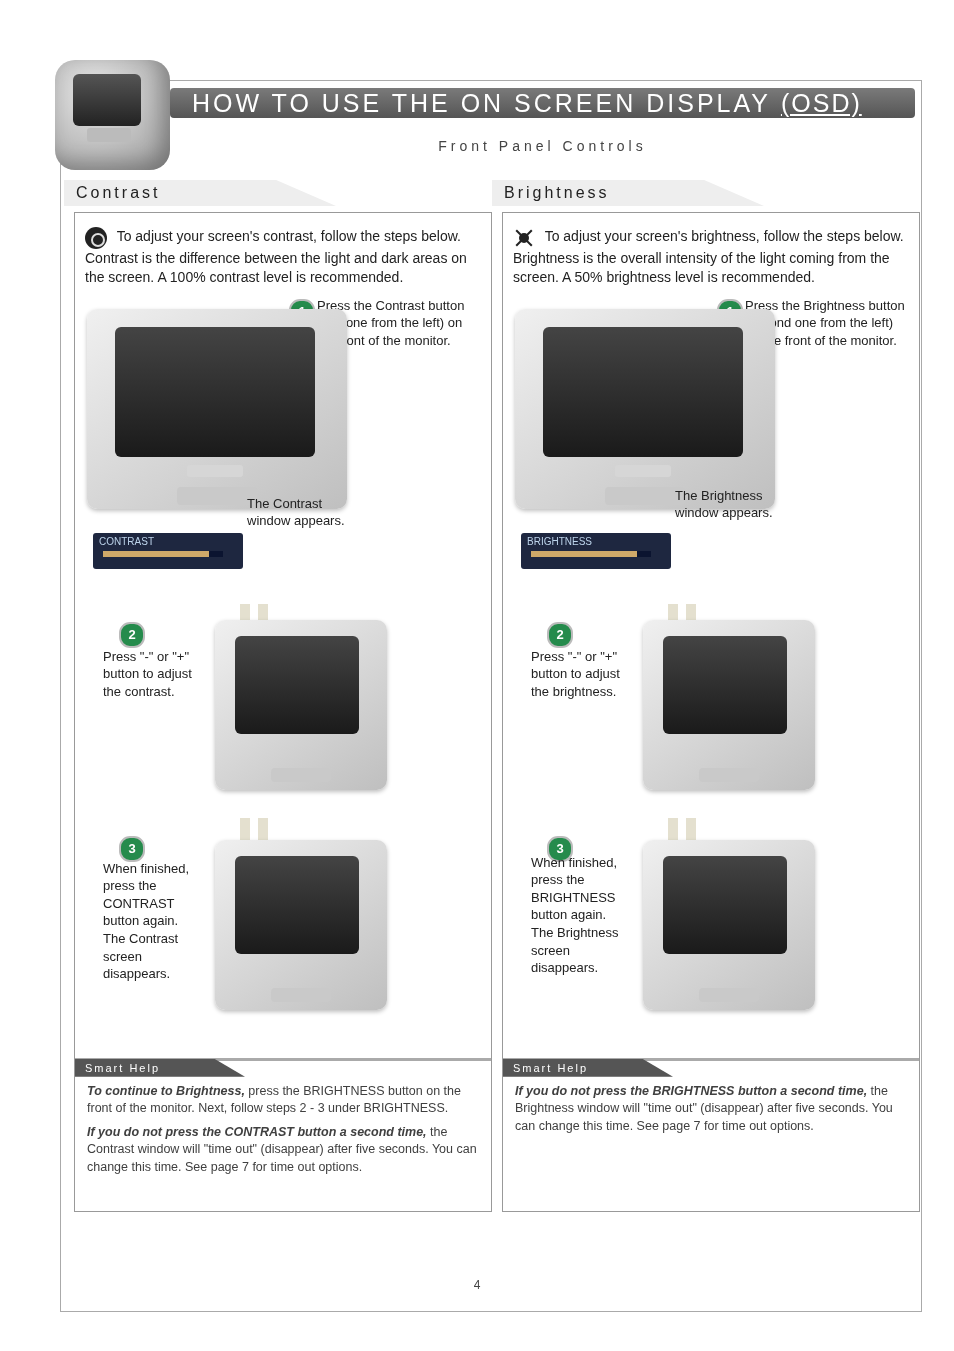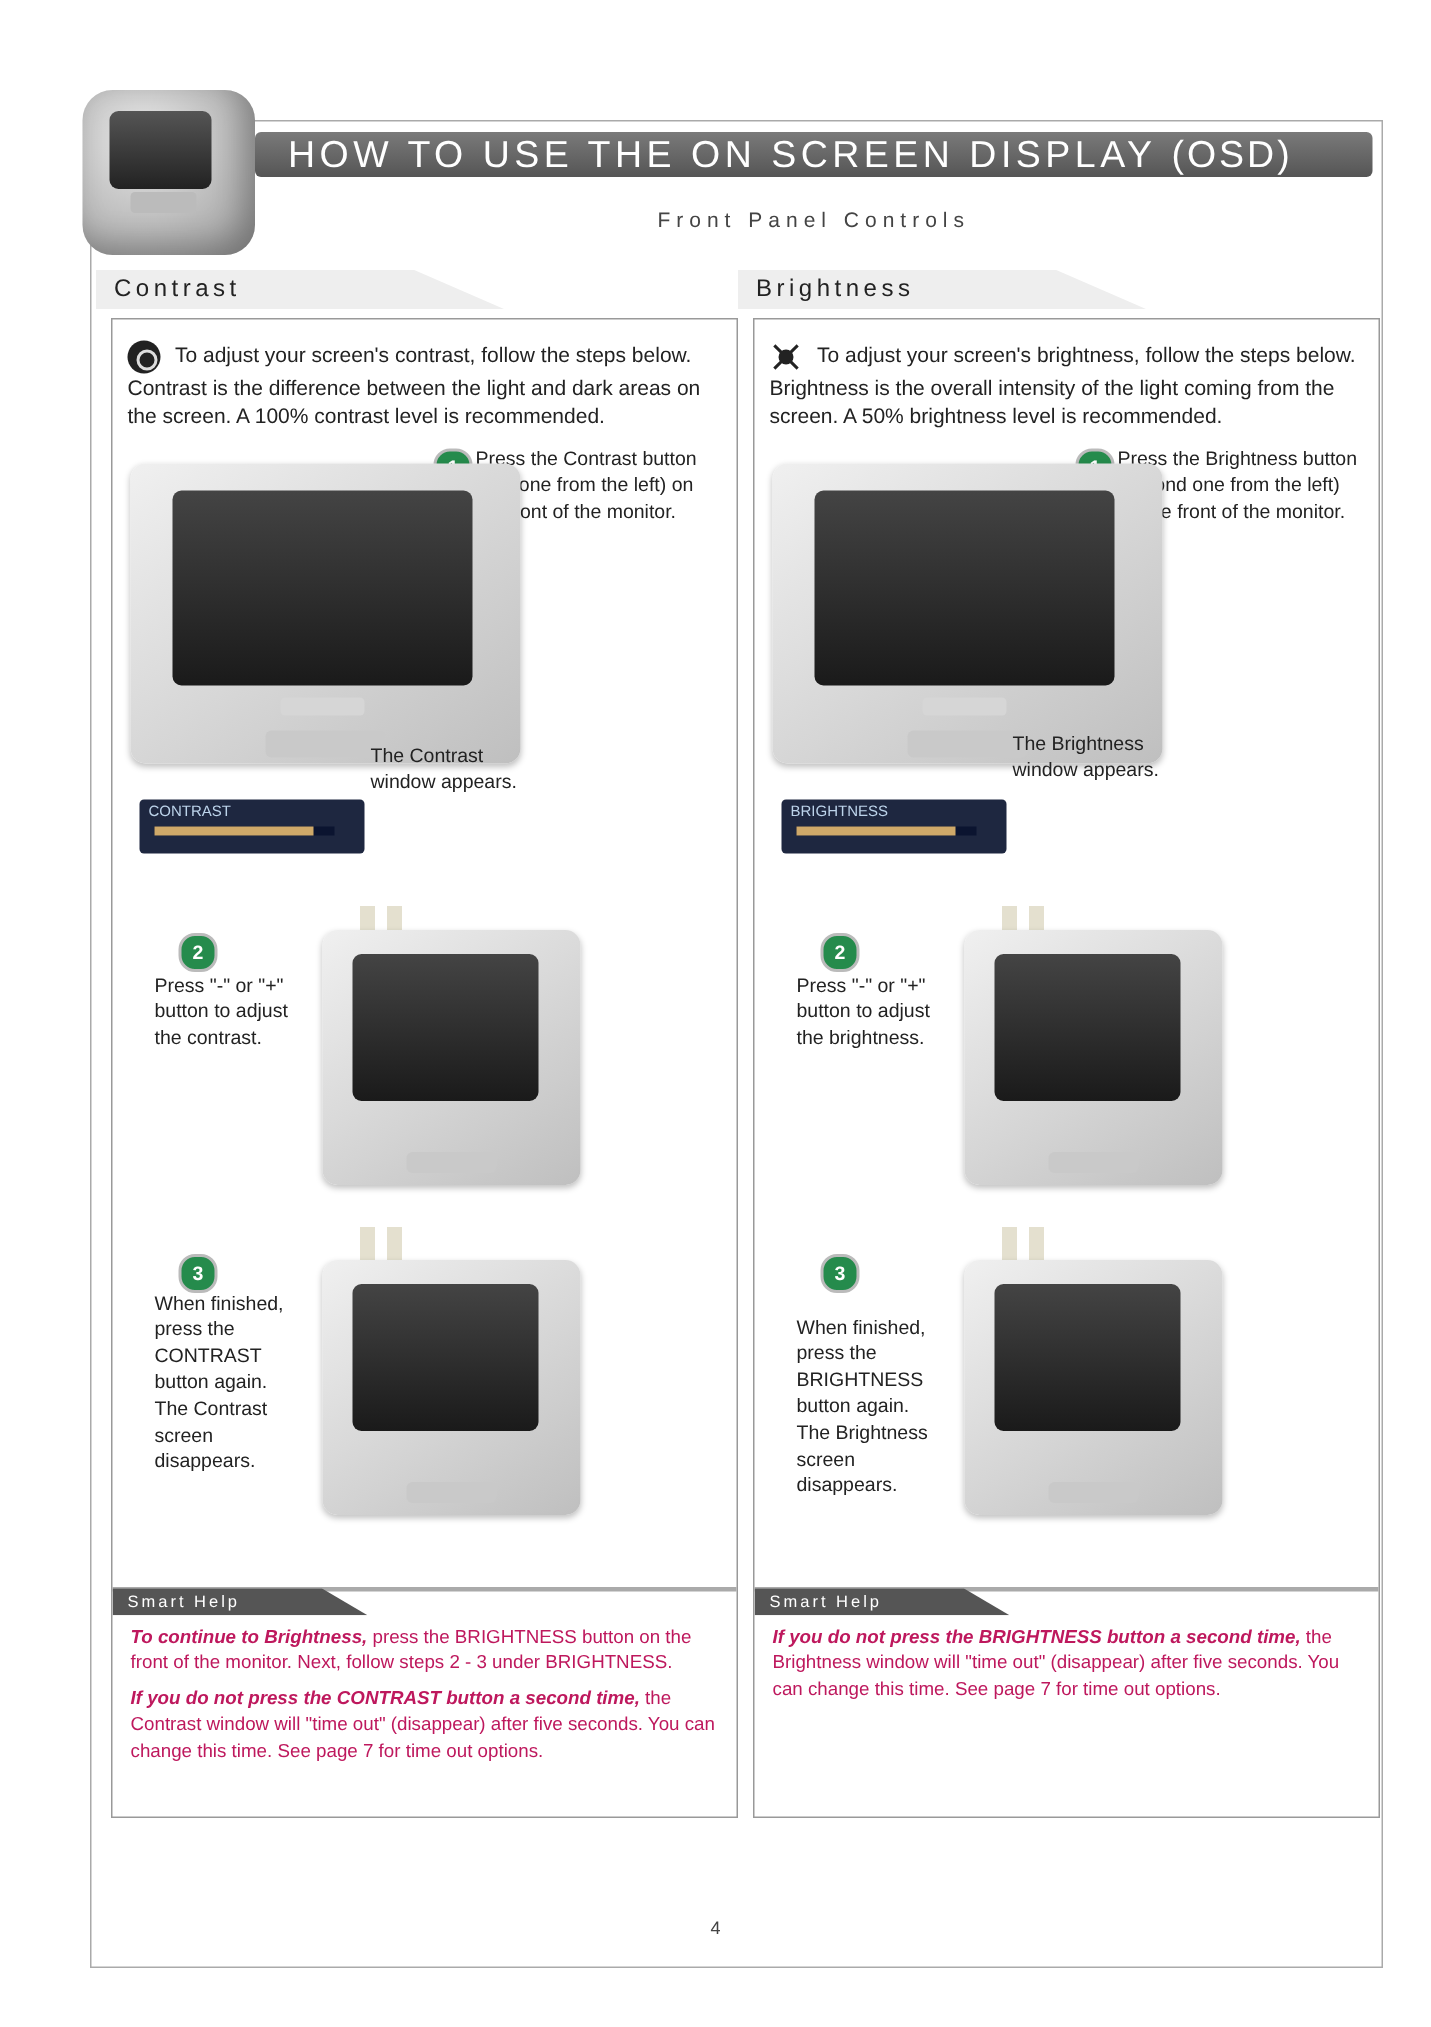--- a/index.html
+++ b/index.html
@@ -3,21 +3,21 @@
 <meta charset="utf-8">
 <style>
   html,body{margin:0;padding:0;background:#fff;font-family:Arial,Helvetica,sans-serif;color:#222;}
   .page{width:954px;height:1351px;position:relative;margin:0 auto;background:#fff;overflow:hidden;}
   .outer-frame{position:absolute;left:60px;top:80px;width:860px;height:1230px;border:1px solid #aaa;}
   
   .title-bar{position:absolute;left:170px;top:88px;width:745px;height:30px;
     background:linear-gradient(#7a7a7a,#555);color:#fff;border-radius:4px;
     display:flex;align-items:center;padding-left:22px;box-sizing:border-box;
     font-family:"Arial Black",Arial,sans-serif;letter-spacing:3px;font-size:25px;text-transform:uppercase;}
-  .title-bar .osd{letter-spacing:2px;}
+  .title-bar .osd{letter-spacing:2px;text-decoration:underline;}
   .subtitle{position:absolute;left:170px;top:138px;width:745px;text-align:center;
     font-family:"Arial Black",Arial,sans-serif;letter-spacing:4px;font-size:14px;color:#444;}
   
   .corner-icon{position:absolute;left:55px;top:60px;width:115px;height:110px;
     background:radial-gradient(ellipse at 35% 30%,#e6e6e6,#999);border-radius:20px;
     box-shadow:inset -8px -8px 20px rgba(0,0,0,.25);}
   .corner-icon:before{content:"";position:absolute;left:18px;top:14px;width:68px;height:52px;
     background:linear-gradient(#555,#222);border-radius:6px;}
   .corner-icon:after{content:"";position:absolute;left:32px;top:68px;width:44px;height:14px;
     background:#bbb;border-radius:3px;}
@@ -62,21 +62,21 @@
   .mon-med .base{left:56px;top:148px;width:60px;height:14px;}
   .mon-big .knob{position:absolute;left:100px;top:156px;width:56px;height:12px;background:#d6d6d6;border-radius:3px;}
   .osd-strip{position:absolute;left:0;top:0;width:150px;height:36px;background:#1e2740;border-radius:3px;
     color:#bcd3ea;font:10px/1 Arial;padding:4px 6px;box-sizing:border-box;}
   .osd-strip .bar{position:absolute;left:10px;top:18px;width:120px;height:6px;background:#0b1430;}
   .osd-strip .fill{position:absolute;left:10px;top:18px;height:6px;background:#cfa969;}
   .divider{border-top:3px solid #aaa;margin:14px -10px 0 -10px;}
   .smart-help-tab{height:18px;width:160px;margin:-2px 0 6px -10px;background:#555;color:#fff;
     font:11px/18px "Arial Black",Arial;letter-spacing:2px;padding-left:10px;
     clip-path:polygon(0 0,82% 0,100% 100%,0 100%);}
-  .help-text{font:12.5px/1.4 Arial;color:#be185d;margin:6px 2px;}
+  .help-text{font:12.5px/1.4 Arial;color:#404040;margin:6px 2px;}
   .help-text .bi{font-weight:bold;font-style:italic;}
   .pagenum{position:absolute;left:0;top:1278px;width:954px;text-align:center;font:12px Arial;color:#444;}
   .accent-bars{position:absolute;width:28px;height:12px;display:flex;justify-content:space-between;}
   .accent-bars span{width:10px;height:22px;background:#e4e0cf;}
 </style>
 </head>
 <body>
 <div class="page">
 
 <div class="outer-frame"></div>
@@ -189,21 +189,21 @@
             <div class="base"></div>
       </div>
     </div>
 
     <div class="step" style="height:210px">
       <div class="accent-bars" style="left:155px;top:-16px">
             <span></span>
             <span></span>
           </div>
       <div class="badge" style="left:34px;top:2px">3</div>
-      <div class="text" style="left:18px;top:42px;width:96px">When finished, press the BRIGHTNESS button again. The Brightness screen disappears.</div>
+      <div class="text" style="left:18px;top:20px;width:96px">When finished, press the BRIGHTNESS button again. The Brightness screen disappears.</div>
       <div class="mon mon-med" style="left:130px;top:6px">
         <div class="body"></div>
             <div class="screen"></div>
             <div class="base"></div>
       </div>
     </div>
 
     <div class="divider"></div>
     <div class="smart-help-tab">Smart Help</div>
     <div class="help-text">

